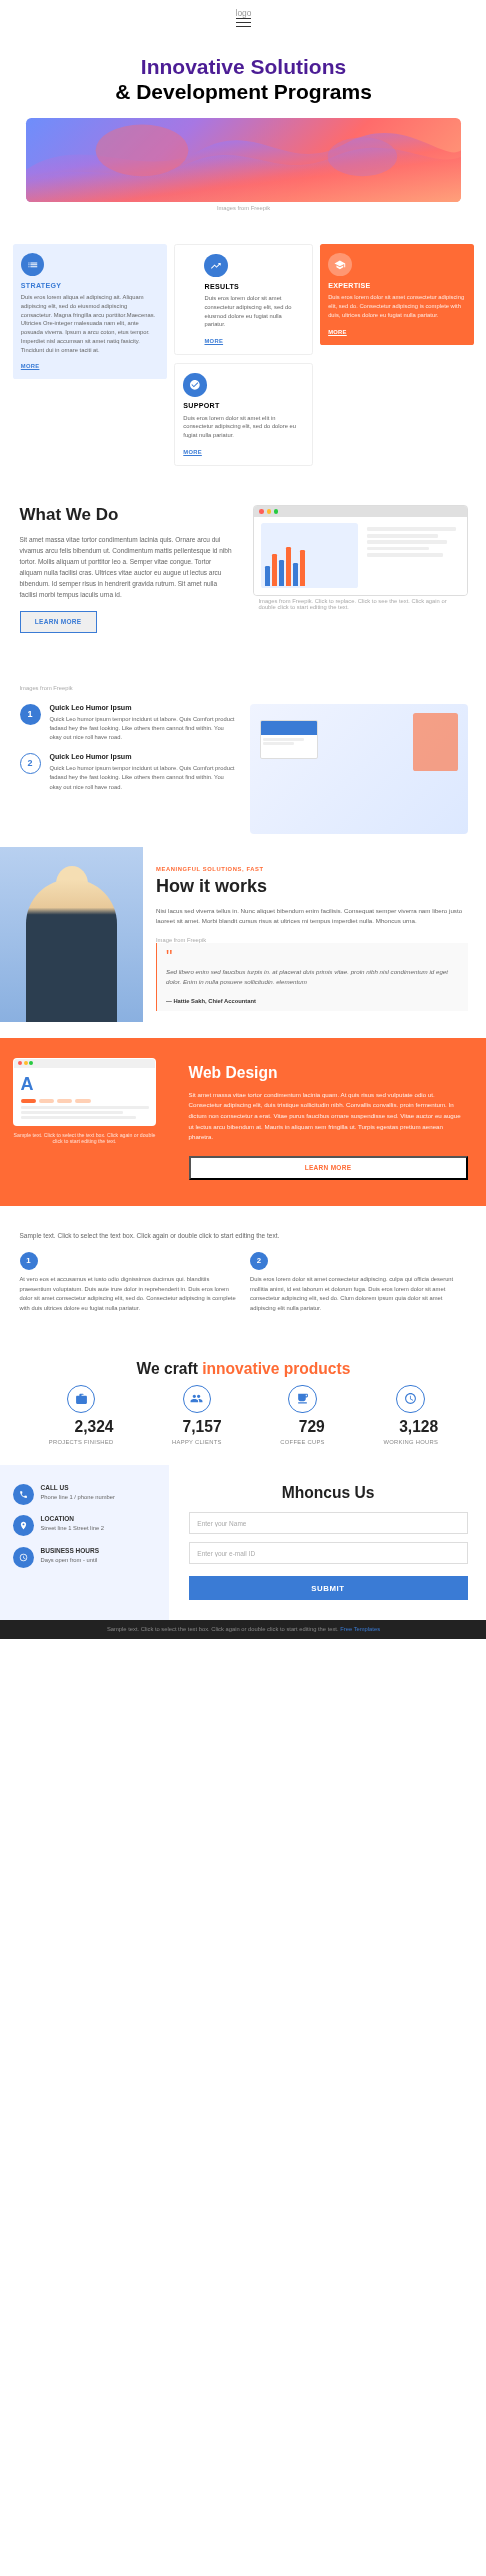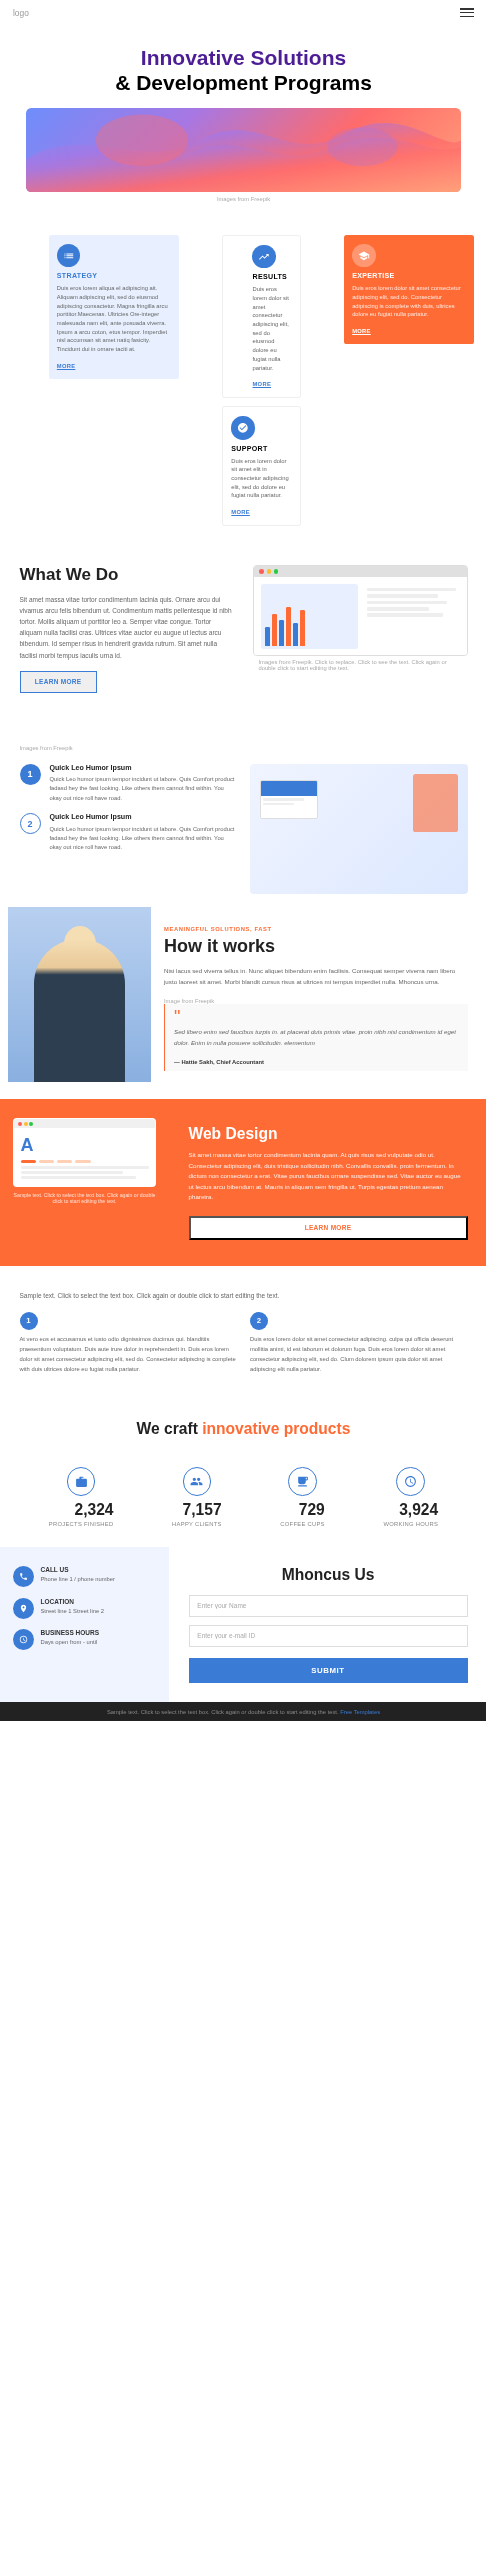--- a/index.html
+++ b/index.html
@@ -1,34 +1,34 @@
 <!DOCTYPE html>
 <html style="font-size:10.4px"><head>
   <meta charset="utf-8">
   <style>
     * { box-sizing: border-box; margin: 0; padding: 0; }
     body { font-family: 'Arial', sans-serif; width: 487px; overflow-x: hidden; background: #fff; }
 
     
-    .header { display: flex; justify-content: space-between; align-items: center; padding: 7.8px 13px; background: #fff; }
+    .header { display: flex; justify-content: space-between; align-items: center; padding: 7.8px 13px; background: #fff; flex-direction: column; }
     .header-logo { font-size: 8.4px; color: #999; }
     .hamburger { display: flex; flex-direction: column; gap: 2.6px; cursor: pointer; }
     .hamburger span { display: block; width: 14.3px; height: 1.3px; background: #333; }
 
     
     .hero { text-align: center; padding: 19.5px 26px 13px; }
     .hero h1 { font-size: 21px; font-weight: 700; line-height: 1.2; }
     .hero h1 .blue { color: #4c1d95; }
     .hero-wave { width: 100%; height: 84px; background: linear-gradient(135deg, #6e8efb, #a777e3, #ff6b6b, #ffa07a); border-radius: 5.2px; margin: 13px 0 3.9px; position: relative; overflow: hidden; }
     .wave-svg { width: 100%; height: 100%; }
     .hero-credit { font-size: 5.8px; color: #aaa; text-align: center; margin-bottom: 6.5px; }
 
     
     .services { display: flex; gap: 7.8px; padding: 13px 13px; align-items: flex-start; }
-    .service-card { flex: 1; padding: 9px 7.8px; border-radius: 2.6px; margin-left: 36px; }
+    .service-card { flex: 1; padding: 9px 7.8px; border-radius: 2.6px; }
     .service-card.strategy { background: #e8f0ff; }
     .service-card.expertise { background: #ff6b35; color: #fff; }
     .service-card.results { background: #fff; border: 0.6px solid #eee; padding-left: 29px; }
     .service-card.support { background: #fff; border: 0.6px solid #eee; }
     .service-card .icon-circle { width: 23.4px; height: 23.4px; border-radius: 50%; background: #3a7bd5; display: flex; align-items: center; justify-content: center; margin-bottom: 5.2px; }
     .service-card.expertise .icon-circle { background: rgba(255,255,255,0.3); }
     .service-card .icon-circle svg { fill: #fff; width: 11.7px; height: 11.7px; }
     .service-card h3 { font-size: 7.1px; font-weight: 700; text-transform: uppercase; margin-bottom: 3.9px; letter-spacing: 0.3px; }
     .service-card.strategy h3 { color: #3a7bd5; }
     .service-card.expertise h3 { color: #fff; }
@@ -64,21 +64,21 @@
     .design-left { flex: 1; display: flex; flex-direction: column; gap: 10.4px; }
     .design-item { display: flex; gap: 9px; }
     .design-num { width: 21px; height: 21px; border-radius: 50%; background: #3a7bd5; color: #fff; display: flex; align-items: center; justify-content: center; font-weight: 700; font-size: 9px; flex-shrink: 0; }
     .design-num.outline { background: #fff; border: 1.3px solid #3a7bd5; color: #3a7bd5; }
     .design-item-text h4 { font-size: 7.1px; font-weight: 700; margin-bottom: 3.2px; color: #222; }
     .design-item-text p { font-size: 5.8px; line-height: 1.6; color: #666; }
     .design-right { flex: 1; position: relative; }
     .design-img-placeholder { width: 100%; height: 130px; background: linear-gradient(135deg, #f0f4ff, #dce8ff); border-radius: 3.9px; position: relative; overflow: hidden; }
 
     
-    .how-it-works { display: flex; gap: 0; margin-left: 8px; }
+    .how-it-works { display: flex; gap: 0; }
     .how-left { width: 143px; flex-shrink: 0; }
     .person-photo { width: 143px; height: 175px; background: linear-gradient(180deg, #b8d0f0 0%, #8ab0e0 100%); position: relative; overflow: hidden; display: flex; align-items: flex-end; justify-content: center; }
     .person-silhouette { width: 91px; height: 143px; background: linear-gradient(180deg, #f5deb3 0%, #e8c99a 20%, #2c3e50 25%, #2c3e50 100%); border-radius: 45px 45px 0 0; position: absolute; bottom: 0; }
     .person-head { width: 32px; height: 36px; background: #f5deb3; border-radius: 50%; position: absolute; top: 19.5px; left: 50%; transform: translateX(-50%); }
     .how-right { flex: 1; padding: 19.5px 19.5px 19.5px 13px; }
     .how-tag { font-size: 5.8px; text-transform: uppercase; color: #ff6b35; font-weight: 700; letter-spacing: 0.6px; margin-bottom: 3.9px; }
     .how-right h2 { font-size: 18px; font-weight: 700; color: #222; margin-bottom: 9px; }
     .how-right p { font-size: 6.2px; line-height: 1.7; color: #666; margin-bottom: 10.4px; }
     .testimonial { background: #f9f9f9; border-left: 1.9px solid #ff6b35; padding: 6.5px 9px; margin-bottom: 7.8px; }
     .testimonial-quote { font-size: 5.8px; line-height: 1.6; color: #555; font-style: italic; margin-bottom: 3.9px; }
@@ -106,21 +106,21 @@
     .specialize h2 { font-size: 15.6px; font-weight: 700; color: #222; margin-bottom: 3.9px; }
     .specialize h2 .blue { color: #3a7bd5; }
     .specialize .sub { font-size: 6.5px; color: #666; margin-bottom: 13px; }
     .specialize-cols { display: flex; gap: 13px; }
     .spec-col { flex: 1; }
     .spec-num { width: 18px; height: 18px; border-radius: 50%; background: #3a7bd5; color: #fff; display: flex; align-items: center; justify-content: center; font-size: 7.8px; font-weight: 700; margin-bottom: 5.2px; }
     .spec-col p { font-size: 5.8px; line-height: 1.7; color: #666; }
 
     
     .craft { padding: 19.5px 19.5px; text-align: center; }
-    .craft h2 { font-size: 15.6px; font-weight: 700; color: #222; margin-bottom: 29px; }
+    .craft h2 { font-size: 15.6px; font-weight: 700; color: #222; margin-bottom: 7px; }
     .craft h2 .orange { color: #ff6b35; }
     .stats { display: flex; justify-content: space-around; }
     .stat { text-align: right; }
     .stat-icon { width: 28.6px; height: 28.6px; border-radius: 50%; border: 1.3px solid #3a7bd5; display: flex; align-items: center; justify-content: center; margin: 0 auto 5.2px; }
     .stat-icon svg { width: 13px; height: 13px; fill: #3a7bd5; }
     .stat-num { font-size: 15.6px; font-weight: 700; color: #222; }
     .stat-label { font-size: 5.8px; text-transform: uppercase; color: #888; letter-spacing: 0.3px; margin-top: 2.6px; }
 
     
     .contact-section { display: flex; gap: 0; }
@@ -397,21 +397,21 @@
       <div class="stat-num">729</div>
       <div class="stat-label">COFFEE CUPS</div>
     </div>
 
     <div class="stat">
       <div class="stat-icon">
         <svg viewBox="0 0 24 24">
             <path d="M12 2C6.49 2 2 6.49 2 12s4.49 10 10 10 10-4.49 10-10S17.51 2 12 2zm0 18c-4.41 0-8-3.59-8-8s3.59-8 8-8 8 3.59 8 8-3.59 8-8 8zm.5-13H11v6l5.25 3.15.75-1.23-4.5-2.67V7z"></path>
           </svg>
       </div>
-      <div class="stat-num">3,924</div>
+      <div class="stat-num">3,128</div>
       <div class="stat-label">WORKING HOURS</div>
     </div>
   </div>
 </section>
 
 <section class="contact-section">
   <div class="contact-left">
     <div class="contact-item">
       <div class="contact-icon">
         <svg viewBox="0 0 24 24">

